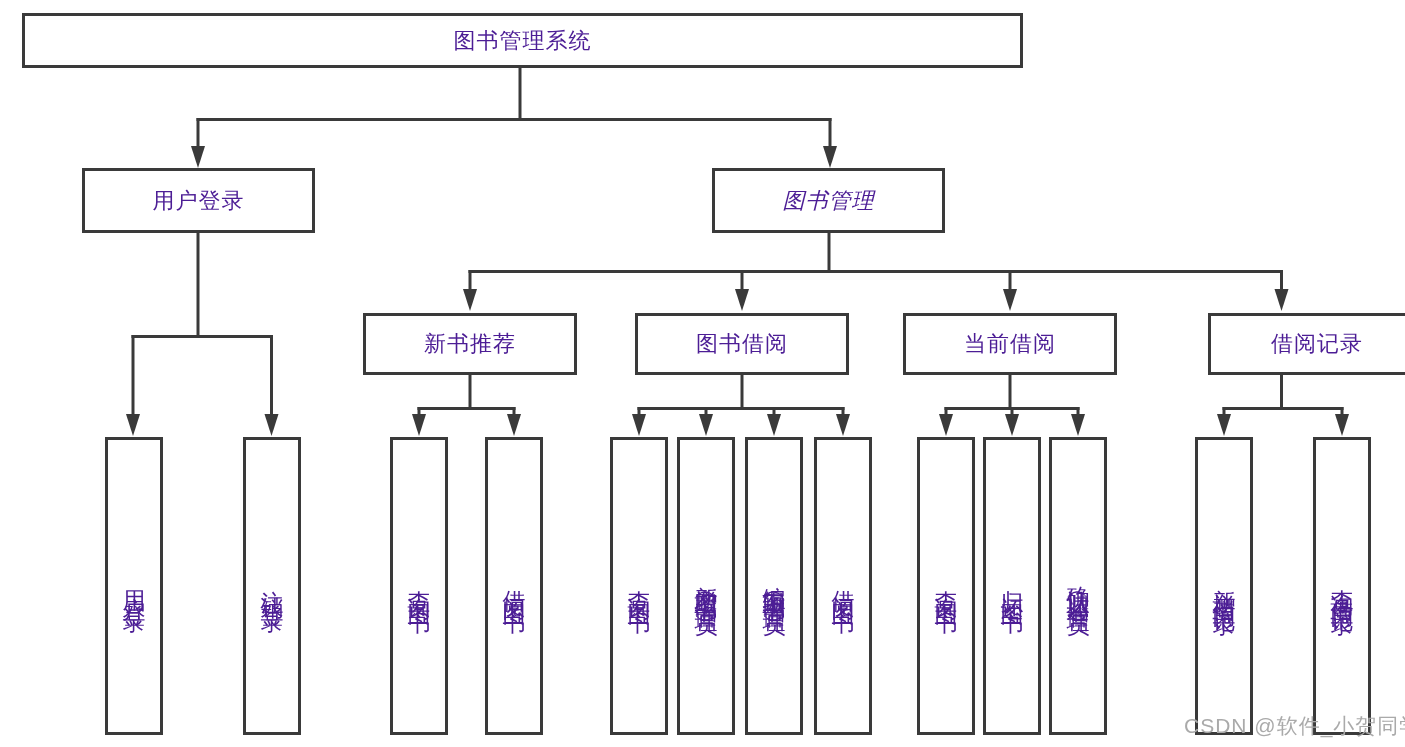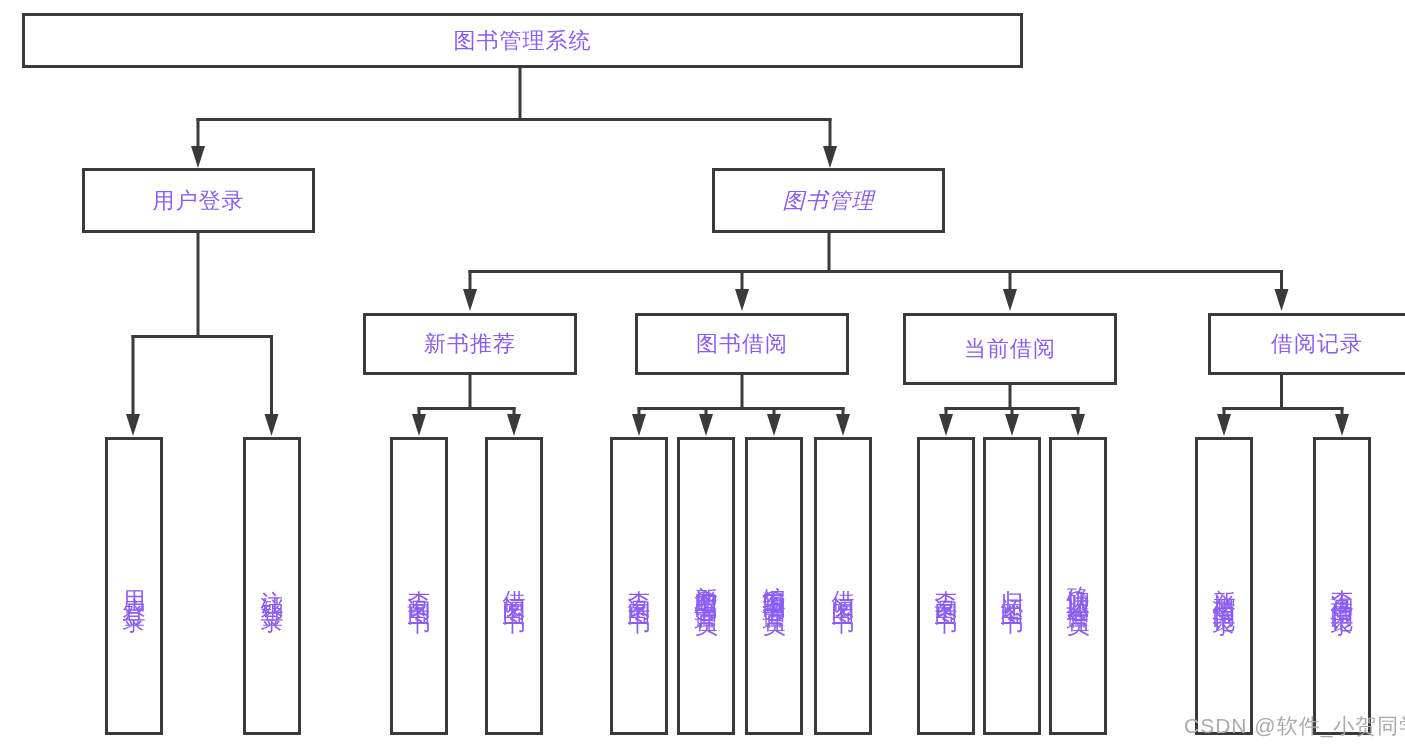--- a/index.html
+++ b/index.html
@@ -17,21 +17,21 @@
     width: 1405px; height: 747px;
   }
   .node {
     position: absolute;
     box-sizing: border-box;
     border: 3px solid #3a3a3a;
     background: #ffffff;
     display: flex;
     align-items: center;
     justify-content: center;
-    color: #8b5cf6;
+    color: #4c1d95;
     font-size: 22px;
     letter-spacing: 1px;
     white-space: nowrap;
   }
   .leaf {
     writing-mode: vertical-rl;
     text-orientation: upright;
     font-size: 23px;
     letter-spacing: 7px;
     white-space: normal;
@@ -119,21 +119,21 @@
     </g>
   </svg>
 
   <div class="node" style="left:22px; top:13px; width:1001px; height:55px;">图书管理系统</div>
 
   <div class="node" style="left:82px; top:168px; width:233px; height:65px;">用户登录</div>
   <div class="node" style="left:712px; top:168px; width:233px; height:65px;font-style:italic;">图书管理</div>
 
   <div class="node" style="left:363px; top:313px; width:214px; height:62px;">新书推荐</div>
   <div class="node" style="left:635px; top:313px; width:214px; height:62px;">图书借阅</div>
-  <div class="node" style="left:903px; top:313px; width:214px; height:72px;">当前借阅</div>
+  <div class="node" style="left:903px; top:313px; width:214px; height:62px;">当前借阅</div>
   <div class="node" style="left:1208px; top:313px; width:218px; height:62px;">借阅记录</div>
 
   <div class="node leaf" style="left:105px; top:437px; width:58px; height:298px;">用户登录</div>
   <div class="node leaf" style="left:243px; top:437px; width:58px; height:298px;">注销登录</div>
 
   <div class="node leaf" style="left:390px; top:437px; width:58px; height:298px;">查询图书</div>
   <div class="node leaf" style="left:485px; top:437px; width:58px; height:298px;">借阅图书</div>
 
   <div class="node leaf" style="left:610px; top:437px; width:58px; height:298px;">查询图书</div>
   <div class="node leaf" style="left:677px; top:437px; width:58px; height:298px; letter-spacing:4px;">新增图书（管理员）</div>

